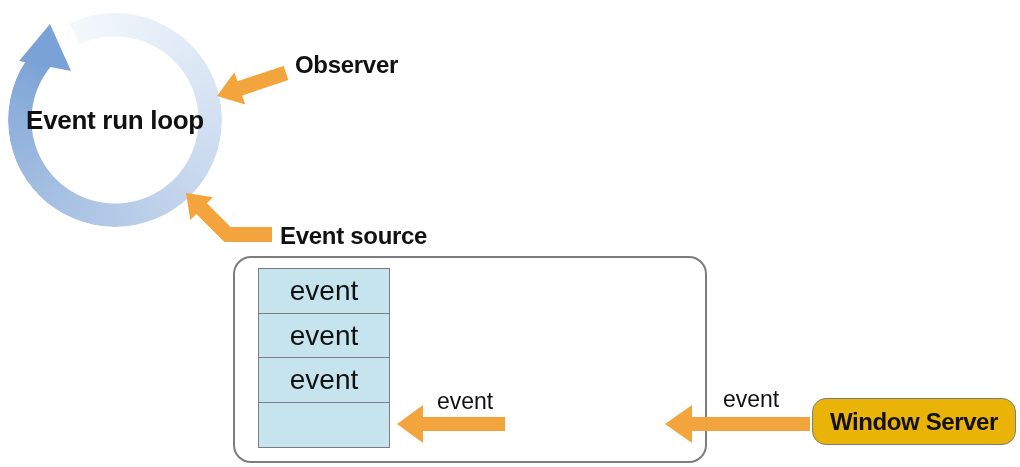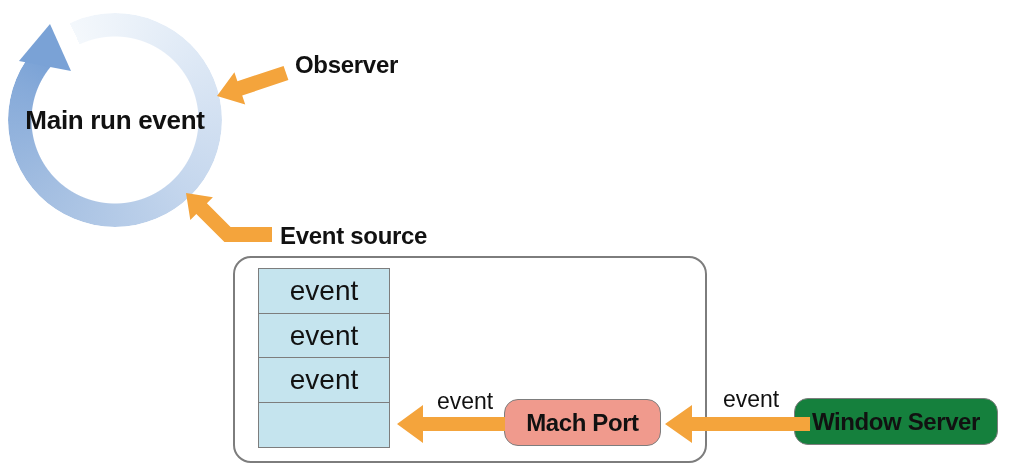--- a/index.html
+++ b/index.html
@@ -82,21 +82,21 @@
   .node {
     position: absolute;
     box-sizing: border-box;
     border: 1.5px solid #7d7d7d;
     border-radius: 14px;
     display: flex; align-items: center; justify-content: center;
     font-weight: bold; font-size: 24px; letter-spacing: -0.4px;
     z-index: 4; white-space: nowrap;
   }
   .node-mach   { left: 504px; top: 399px; width: 157px; height: 47px; background: #f09a8d; }
-  .node-winsrv { left: 794px; top: 398px; width: 204px; height: 47px; background: #15803d; }
+  .node-winsrv { left: 812px; top: 398px; width: 204px; height: 47px; background: #eab308; }
 
   
   .arrow-label {
     position: absolute;
     font-size: 23px; line-height: 1; white-space: nowrap;
     z-index: 6;
   }
   .arrow-label-queue { left: 437px; top: 390px; }
   .arrow-label-port  { left: 723px; top: 388px; }
 
@@ -110,35 +110,34 @@
   }
   .orange-arrow { fill: #f4a43c; }
   .blue-head    { fill: #7aa2d6; }
 </style>
 </head>
 <body>
 
 <div class="canvas">
 
   <div class="ring"></div>
-  <div class="ring-label">Main run event</div>
+  <div class="ring-label">Event run loop</div>
 
   <div class="anno anno-observer">Observer</div>
   <div class="anno anno-eventsource">Event source</div>
 
   <div class="container-box"></div>
 
   <div class="queue">
     <div class="cell">event</div>
     <div class="cell">event</div>
     <div class="cell">event</div>
     <div class="cell"></div>
   </div>
 
-  <div class="node node-mach">Mach Port</div>
   <div class="node node-winsrv">Window Server</div>
 
   <div class="arrow-label arrow-label-queue">event</div>
   <div class="arrow-label arrow-label-port">event</div>
 
   <svg class="overlay" viewBox="0 0 1020 467" xmlns="http://www.w3.org/2000/svg">
 
     <polygon class="blue-head" points="50,24 19,61 71,71"></polygon>
 
     <polygon class="orange-arrow" points="283.6,65.9 237.4,81.3 234.4,72.3 217,96 245.2,104.5 242.2,95.5 288.4,80.1"></polygon>

